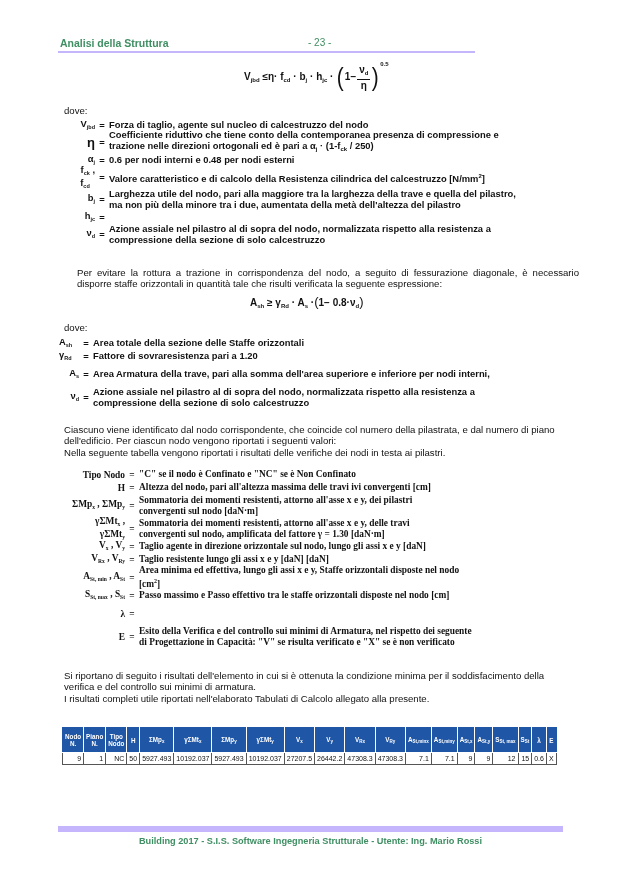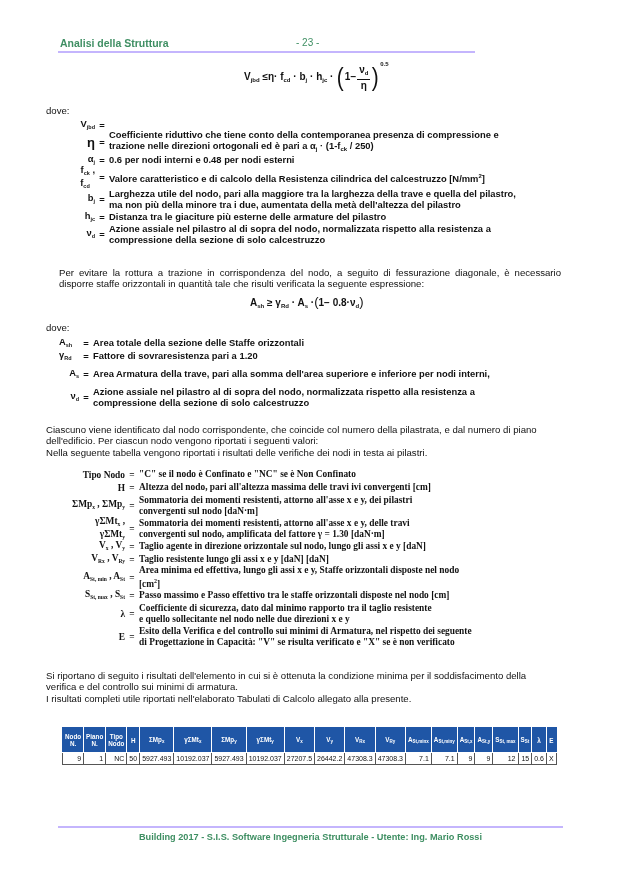--- a/index.html
+++ b/index.html
@@ -3,52 +3,52 @@
 <meta charset="utf-8">
 <style>
   html, body { margin: 0; padding: 0; background: #ffffff; }
   body { width: 620px; height: 877px; position: relative; overflow: hidden;
          font-family: "Liberation Sans", sans-serif; color: #111; }
   .page { position: absolute; left: 0; top: 0; width: 620px; height: 877px; }
 
   .hdr { position: absolute; left: 58px; top: 37px; width: 417px; height: 14px;
          border-bottom: 2px solid #c4b5fd; }
   .hdr-title { position: absolute; left: 2px; top: 0; font-size: 10.5px; font-weight: bold; color: #3f8f63; }
-  .hdr-page { position: absolute; left: 238px; top: 0; font-size: 10px; color: #3f8f63; }
+  .hdr-page { position: absolute; left: 250px; top: 0; font-size: 10px; color: #3f8f63; }
 
   .formula { position: absolute; font-weight: bold; font-size: 10px; white-space: nowrap; }
   .formula sub { font-size: 6px; vertical-align: -2px; }
   .formula sup { font-size: 6px; }
   .paren { display: inline-block; font-size: 26px; font-weight: normal; vertical-align: middle; transform: scaleX(0.8); }
   .frac { display: inline-flex; flex-direction: column; align-items: center; vertical-align: middle; margin: 0 1px; }
   .frac .num { border-bottom: 1px solid #111; padding: 0 2px; line-height: 11px; }
   .frac .den { line-height: 12px; }
 
-  .p { position: absolute; left: 46px; width: 502px; font-size: 9.6px; line-height: 11.3px; }
+  .p { position: absolute; left: 64px; width: 502px; font-size: 9.6px; line-height: 11.3px; }
   .justify { text-align: justify; text-align-last: left; margin-left: 13px; }
 
   .deflist { position: absolute; left: 59px; width: 510px; font-size: 9.4px; font-weight: bold; }
   .def { display: flex; align-items: center; }
   .def .sym { text-align: right; flex: none; white-space: nowrap; line-height: 10px; }
   .def .sym sub { font-size: 5.5px; vertical-align: -2px; }
   .def .eq { flex: none; width: 14px; text-align: center; }
   .def .txt { line-height: 10.6px; }
   .def .txt sub { font-size: 6px; vertical-align: -2px; }
   .def .txt sup { font-size: 6px; }
 
   table.res { position: absolute; left: 62px; top: 727px; border-collapse: collapse;
               font-size: 6.3px; }
   table.res th { background: #1f56a6; color: #fff; border: 1px solid #fff; border-top: 1px solid #1f56a6;
                  font-weight: bold; height: 24px; padding: 0 2px; text-align: center; line-height: 7px; }
   table.res th:first-child { border-left: 1px solid #1f56a6; }
   table.res th:last-child { border-right: 1px solid #1f56a6; }
   table.res td { border: 1px solid #555; height: 11px; padding: 0 2px; text-align: right; font-size: 7px; }
   table.res th sub { font-size: 4.5px; vertical-align: -1px; }
 
-  .ftr { position: absolute; left: 58px; top: 826px; width: 505px; border-top: 2px solid #c4b5fd; }
+  .ftr { position: absolute; left: 58px; top: 826px; width: 505px; border-top: 6px solid #c4b5fd; }
   .ftr-text { position: absolute; left: 0; width: 505px; top: 4px; text-align: center;
               font-size: 9.2px; font-weight: bold; color: #3f8f63; }
 </style>
 </head>
 <body>
 
 <div class="page">
 
   <div class="hdr">
     <span class="hdr-title">Analisi della Struttura</span>
@@ -69,20 +69,21 @@
         <span class="den">η</span>
       </span><span class="paren">)</span><sup style="position:relative; top:-10px;">0.5</sup>
   </div>
 
   <div class="p" style="top:105px;">dove:</div>
 
   <div class="deflist" style="top:119px;">
     <div class="def" style="height:12px;">
       <span class="sym" style="width:36px;"><span>V</span><sub>jbd</sub></span>
       <span class="eq">=</span>
+      <span class="txt">Forza di taglio, agente sul nucleo di calcestruzzo del nodo</span>
     </div>
     <div class="def" style="height:23px;">
       <span class="sym" style="width:36px; font-size:13px;">η</span>
       <span class="eq">=</span>
       <span class="txt"><span>Coefficiente riduttivo che tiene conto della contemporanea presenza di compressione e</span><br><span>trazione nelle direzioni ortogonali ed è pari a </span><span>α</span><sub>j</sub><span> · (1-f</span><sub>ck</sub><span> / 250)</span></span>
     </div>
     <div class="def" style="height:13px;">
       <span class="sym" style="width:36px;"><span>α</span><sub>j</sub></span>
       <span class="eq">=</span>
       <span class="txt">0.6 per nodi interni e 0.48 per nodi esterni</span>
@@ -93,21 +94,20 @@
       <span class="txt"><span>Valore caratteristico e di calcolo della Resistenza cilindrica del calcestruzzo [N/mm</span><sup>2</sup><span>]</span></span>
     </div>
     <div class="def" style="height:23px;">
       <span class="sym" style="width:36px;"><span>b</span><sub>j</sub></span>
       <span class="eq">=</span>
       <span class="txt"><span>Larghezza utile del nodo, pari alla maggiore tra la larghezza della trave e quella del pilastro,</span><br><span>ma non più della minore tra i due, aumentata della metà dell'altezza del pilastro</span></span>
     </div>
     <div class="def" style="height:12px;">
       <span class="sym" style="width:36px;"><span>h</span><sub>jc</sub></span>
       <span class="eq">=</span>
-      <span class="txt">Distanza tra le giaciture più esterne delle armature del pilastro</span>
     </div>
     <div class="def" style="height:23px;">
       <span class="sym" style="width:36px;"><span>ν</span><sub>d</sub></span>
       <span class="eq">=</span>
       <span class="txt"><span>Azione assiale nel pilastro al di sopra del nodo, normalizzata rispetto alla resistenza a</span><br><span>compressione della sezione di solo calcestruzzo</span></span>
     </div>
   </div>
 
   <div class="p justify" style="top:267px;">Per evitare la rottura a trazione in corrispondenza del nodo, a seguito di fessurazione diagonale, è necessario disporre staffe orizzontali in quantità tale che risulti verificata la seguente espressione:</div>
 
@@ -187,21 +187,20 @@
       <span class="txt"><span>Area minima ed effettiva, lungo gli assi x e y, Staffe orizzontali disposte nel nodo</span><br><span>[cm</span><sup>2</sup><span>]</span></span>
     </div>
     <div class="def" style="height:13px;">
       <span class="sym" style="width:66px;"><span>S</span><sub>St, max</sub><span> , S</span><sub>St</sub></span>
       <span class="eq">=</span>
       <span class="txt">Passo massimo e Passo effettivo tra le staffe orizzontali disposte nel nodo [cm]</span>
     </div>
     <div class="def" style="height:23px;">
       <span class="sym" style="width:66px;">λ</span>
       <span class="eq">=</span>
-      <span class="txt"><span>Coefficiente di sicurezza, dato dal minimo rapporto tra il taglio resistente</span><br><span>e quello sollecitante nel nodo nelle due direzioni x e y</span></span>
     </div>
     <div class="def" style="height:23px;">
       <span class="sym" style="width:66px;">E</span>
       <span class="eq">=</span>
       <span class="txt"><span>Esito della Verifica e del controllo sui minimi di Armatura, nel rispetto dei seguente</span><br><span>di Progettazione in Capacità: "V" se risulta verificato e "X" se è non verificato</span></span>
     </div>
   </div>
 
   <div class="p" style="top:670px;">
     <div>Si riportano di seguito i risultati dell'elemento in cui si è ottenuta la condizione minima per il soddisfacimento della verifica e del controllo sui minimi di armatura.</div>

